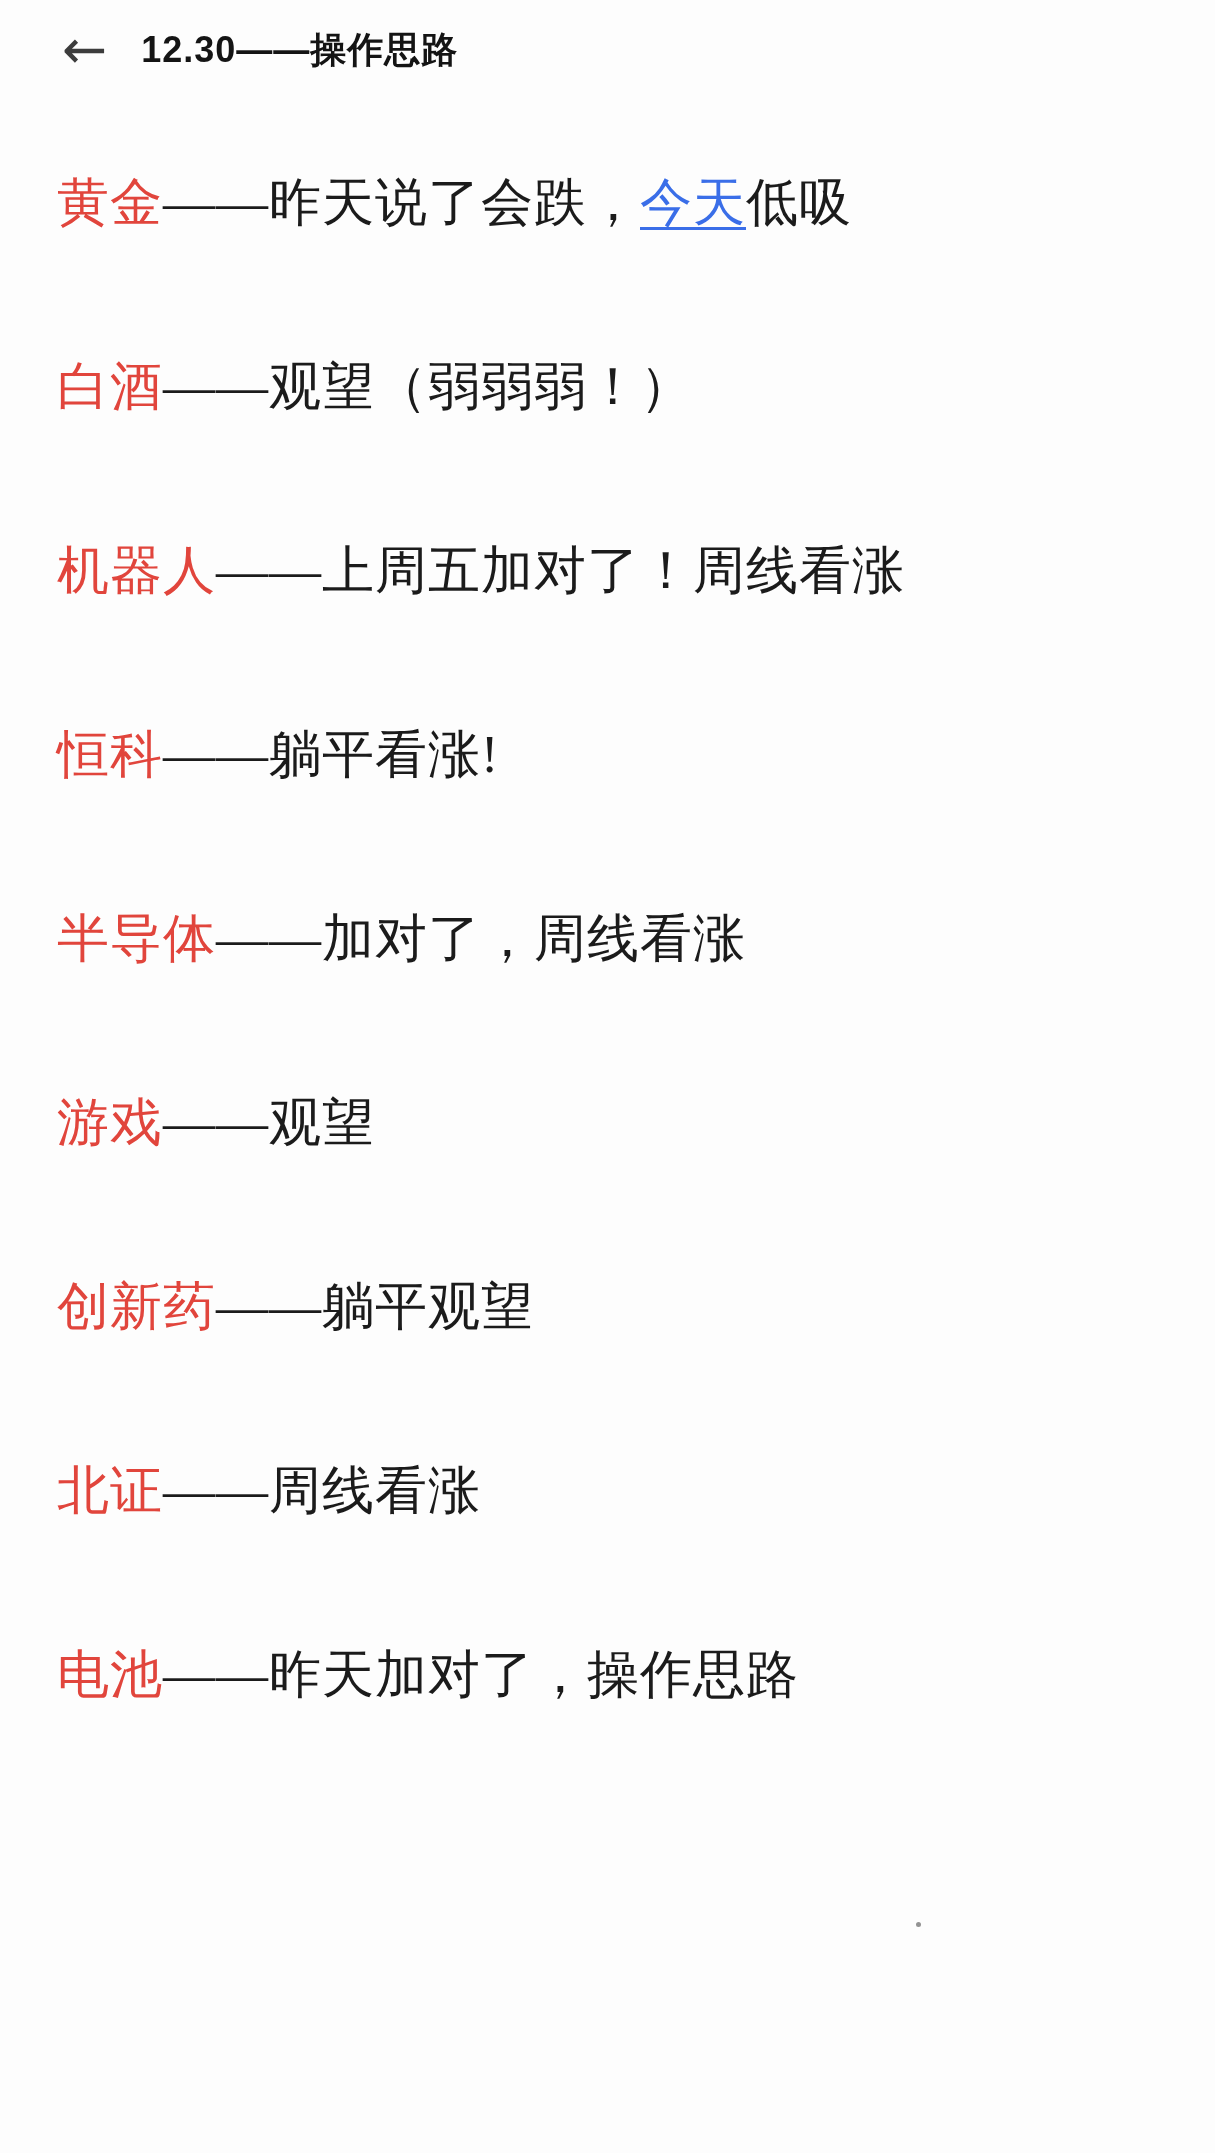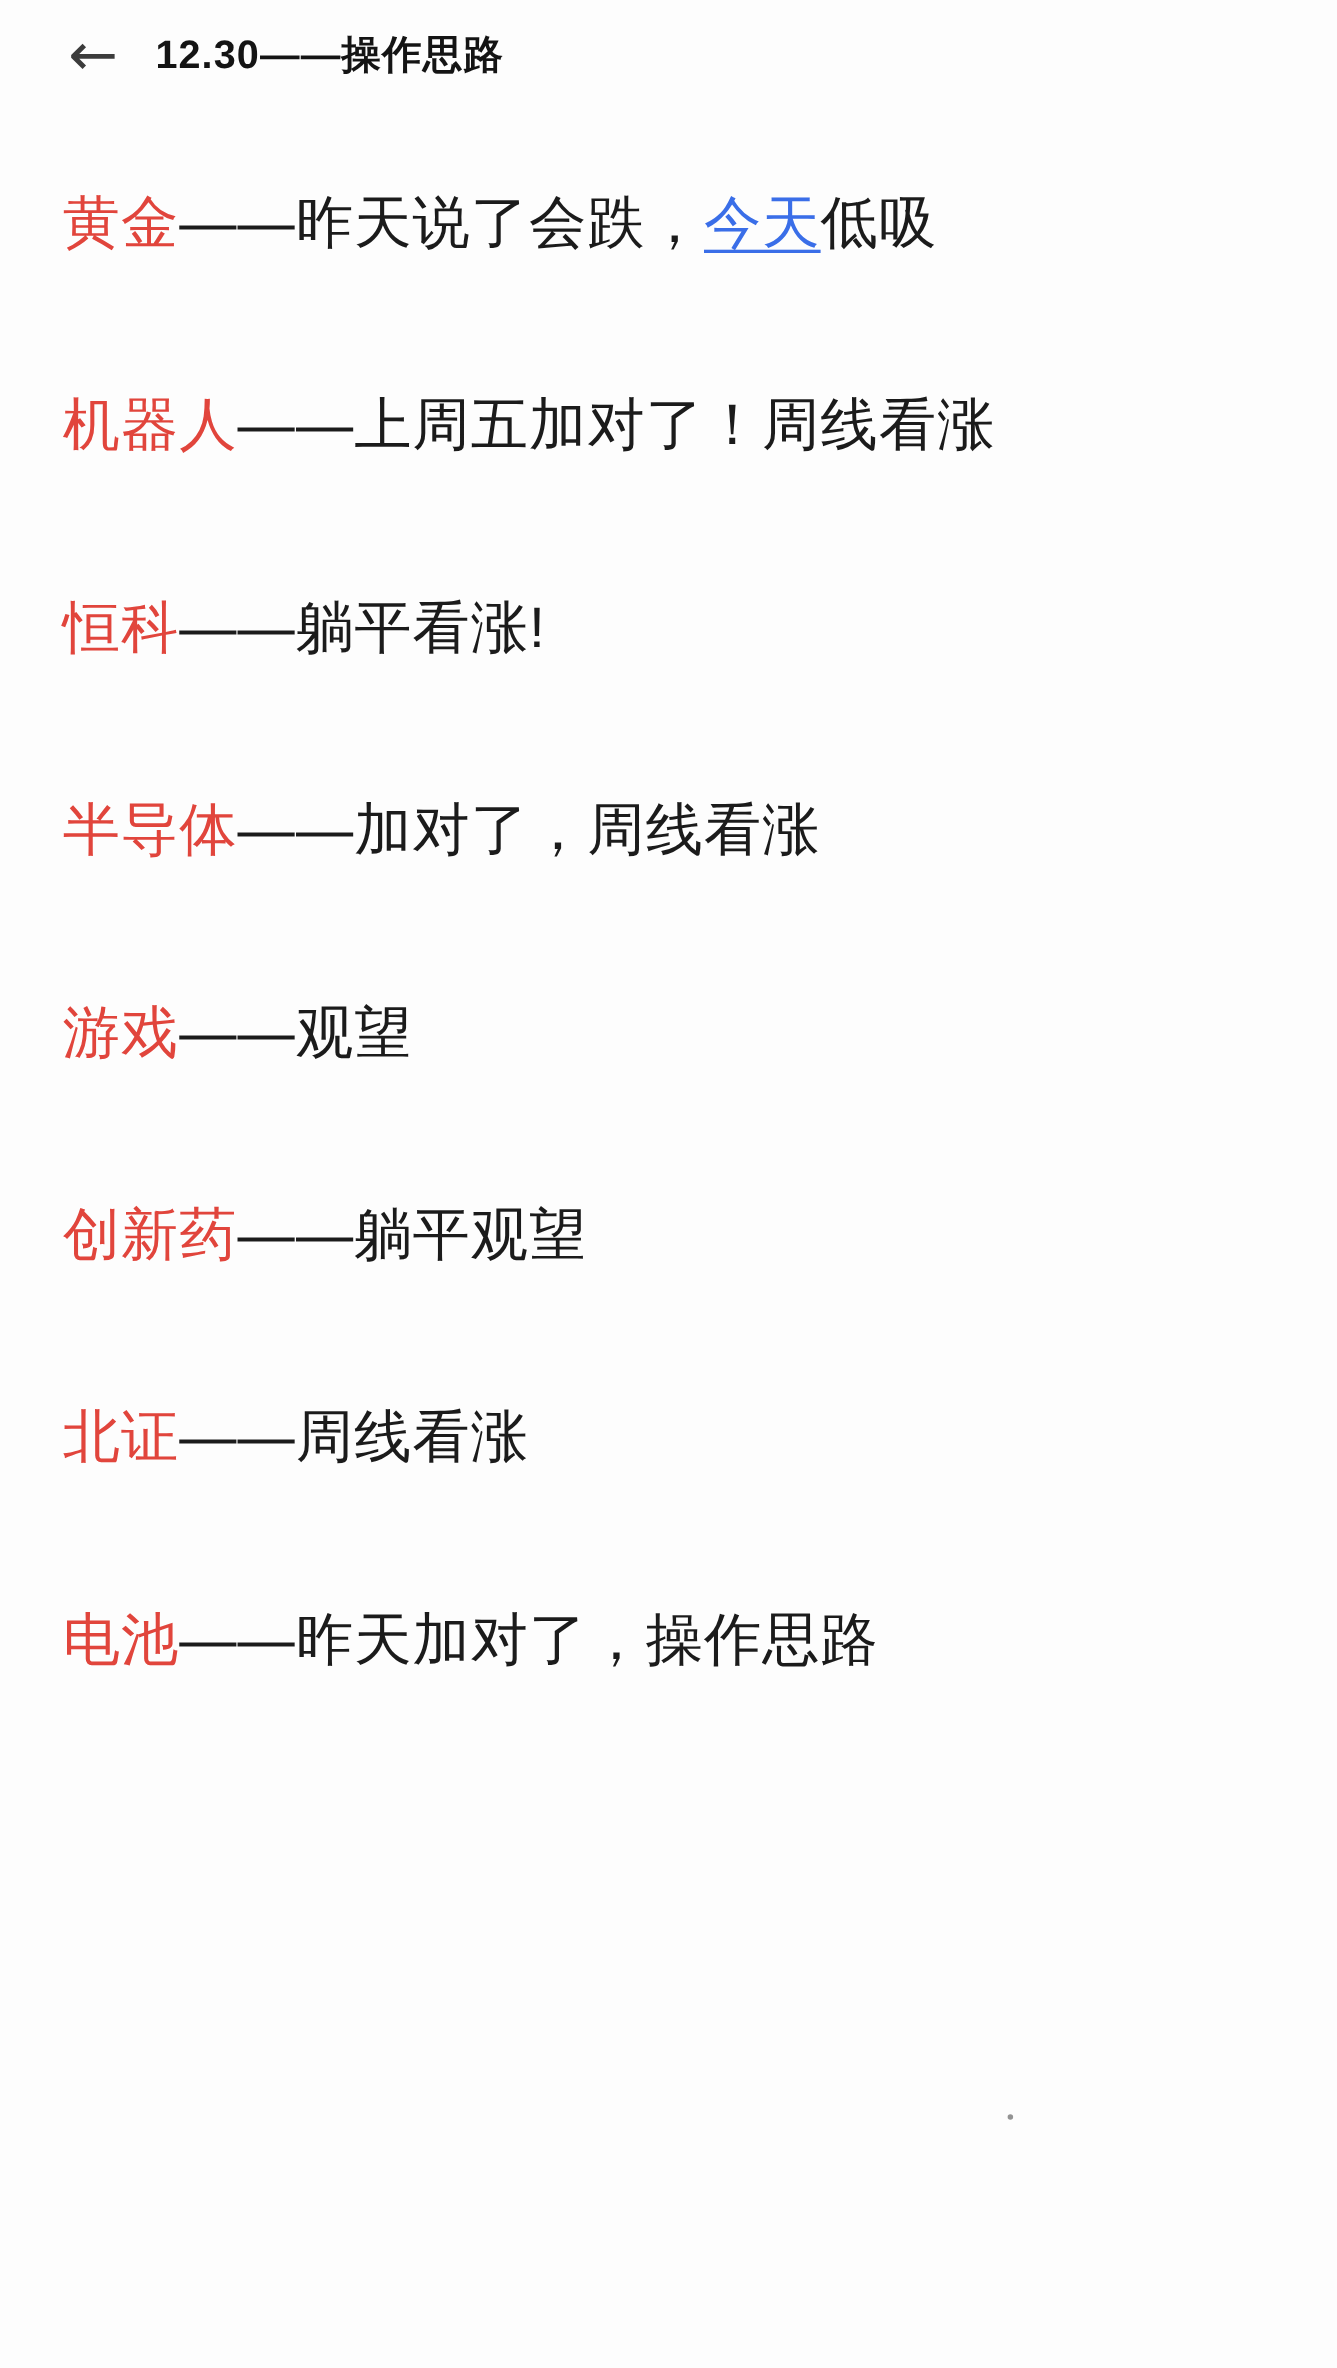--- a/index.html
+++ b/index.html
@@ -20,21 +20,21 @@
     background:none;border:none;padding:0;
     font-family:"DejaVu Sans",sans-serif;
   }
   .title{
     font-size:36px;font-weight:700;color:#141414;
     letter-spacing:1px;white-space:nowrap;
   }
   .content{padding-left:57px;}
   .line{
     font-size:52px;line-height:70px;letter-spacing:1px;
-    margin:0 0 114px 0;white-space:nowrap;
+    margin:0 0 114px 0;white-space:nowrap;font-family:Liberation Serif, serif;
   }
   .content .line:first-child{margin-top:82px;}
   .topic{color:#e1453c;}
   .dash{color:#1b1b1b;}
   .link{
     color:#3a6ee8;
     text-decoration:underline;
     text-decoration-thickness:3px;
     text-underline-offset:7px;
     cursor:pointer;
@@ -52,20 +52,21 @@
 
   <div class="header">
     <button class="back-btn">←</button>
     <div class="title">12.30——操作思路</div>
   </div>
 
   <div class="content">
 
     <p class="line"><span class="topic">黄金</span><span class="dash">——</span><span>昨天说了会跌，</span><a class="link">今天</a><span>低吸</span></p>
 
+    <p class="line"><span class="topic">白酒</span><span class="dash">——</span><span>观望（弱弱弱！）</span></p>
 
     <p class="line"><span class="topic">机器人</span><span class="dash">——</span><span>上周五加对了！周线看涨</span></p>
 
     <p class="line"><span class="topic">恒科</span><span class="dash">——</span><span>躺平看涨!</span></p>
 
     <p class="line"><span class="topic">半导体</span><span class="dash">——</span><span>加对了，周线看涨</span></p>
 
     <p class="line"><span class="topic">游戏</span><span class="dash">——</span><span>观望</span></p>
 
 

